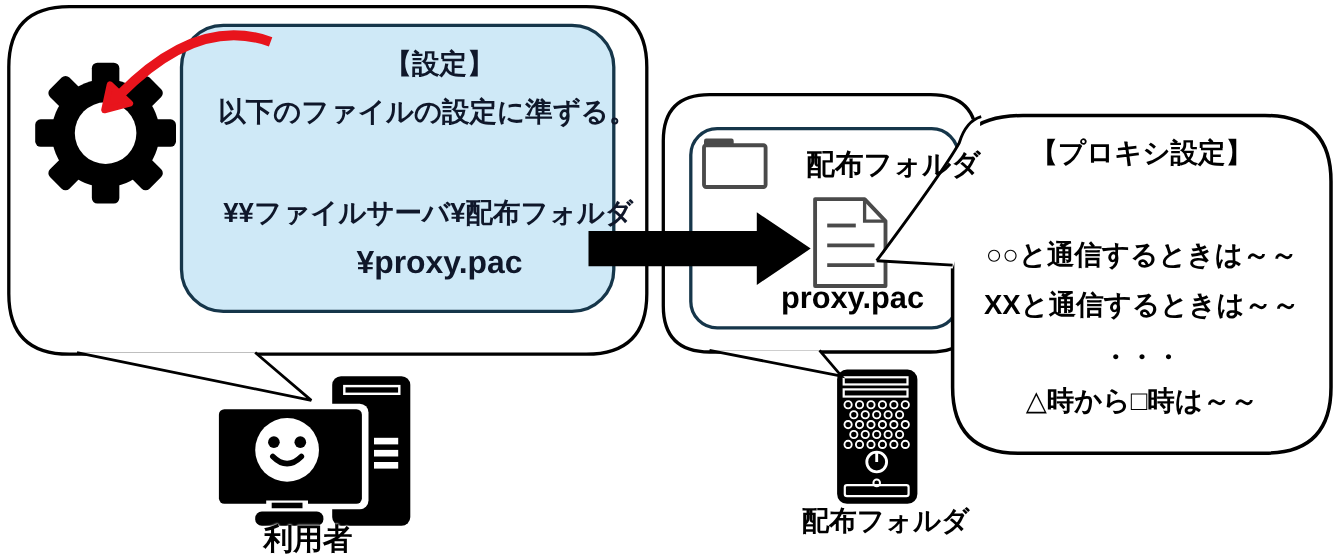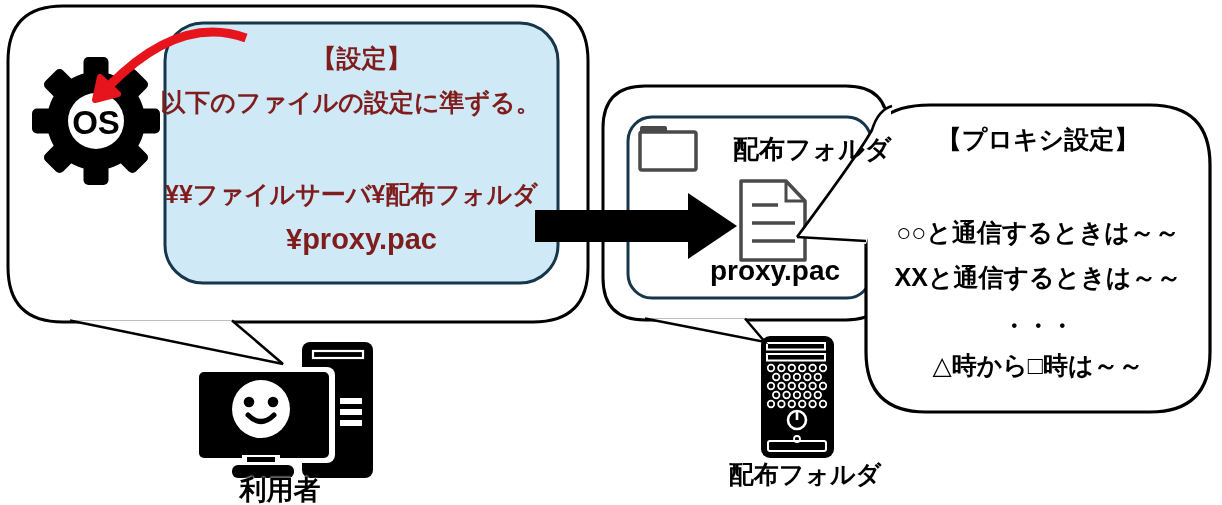--- a/index.html
+++ b/index.html
@@ -1,21 +1,21 @@
 <!DOCTYPE html>
 <html><head>
 <meta charset="utf-8">
 <style>
   html,body{margin:0;padding:0;background:#fff;}
   #canvas{position:relative;width:1222px;height:505px;background:#fff;overflow:hidden;
           font-family:"Liberation Sans","DejaVu Sans",sans-serif;}
   #scene{position:absolute;left:0;top:0;}
   .t{position:absolute;font-weight:700;color:#000;line-height:1.08;white-space:nowrap;z-index:5;}
   .ctr{text-align:center;}
-  .red{color:#7f1d1d;}
+  .red{color:#0f172a;margin-left:38px;}
   .halo{text-shadow:0 0 2px #fff,0 0 2px #fff;}
 </style>
 </head>
 <body>
 
 <div id="canvas">
 
 <svg id="scene" width="1222" height="505" viewBox="0 0 1222 505">
 
   <g>
@@ -124,21 +124,20 @@
   </g>
 
   <path d="M930,105 H1150 Q1210,105 1210,165 V352 Q1210,412 1150,412 H926 Q866,412 866,352 V160 Q866,105 930,105 Z" fill="#fff" stroke="#000" stroke-width="3.2"></path>
   <polygon points="799,237 873,128 879,109 891,108 891,168 866,244" fill="#fff"></polygon>
   <path d="M797,237 Q858,155 872,130 Q878,110 892,106" fill="none" stroke="#000" stroke-width="2.6"></path>
   <path d="M797,237 L866,241" fill="none" stroke="#000" stroke-width="2.6"></path>
 
   <polygon points="535,210 688,210 688,193 737,226 688,259 688,242 535,242" fill="#000"></polygon>
 </svg>
 
-<div class="t ctr" style="left:56px;top:105px;width:80px;font-size:33px;font-weight:800;">OS</div>
 
 <div class="t ctr red" style="left:165px;top:45px;width:393px;font-size:25px;">【設定】</div>
 <div class="t ctr red" style="left:154px;top:89px;width:393px;font-size:25px;">以下のファイルの設定に準ずる。</div>
 <div class="t ctr red" style="left:165px;top:181px;width:367px;font-size:25px;">¥¥ファイルサーバ¥配布フォルダ</div>
 <div class="t ctr red" style="left:165px;top:224px;width:393px;font-size:29px;">¥proxy.pac</div>
 
 <div class="t" style="left:703px;top:135px;font-size:26px;margin-left:30px;">配布フォルダ</div>
 <div class="t ctr" style="left:694px;top:256px;width:162px;font-size:28px;">proxy.pac</div>
 
 <div class="t ctr" style="left:866px;top:219px;width:344px;font-size:25px;">○○と通信するときは～～</div>

